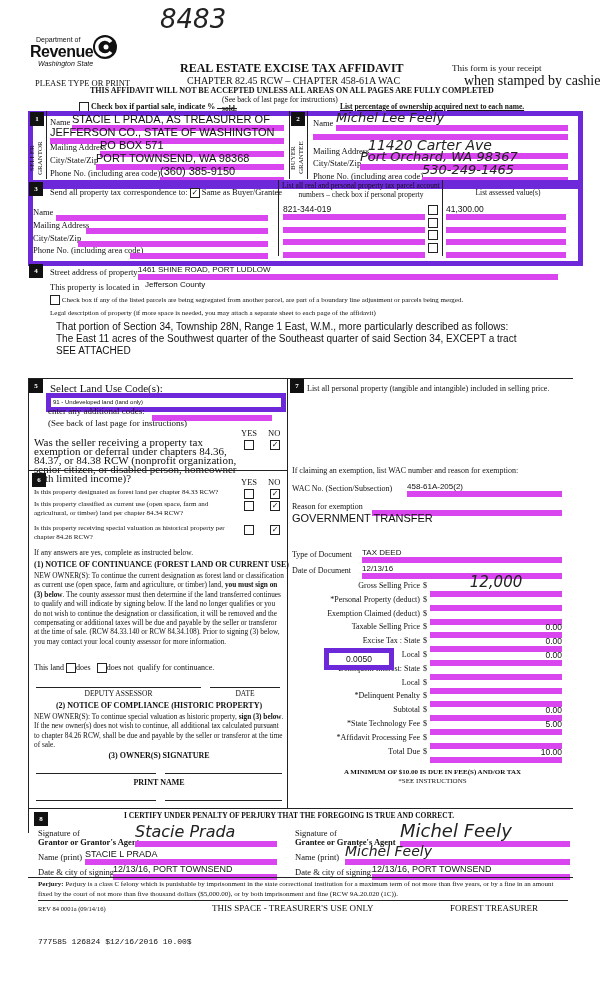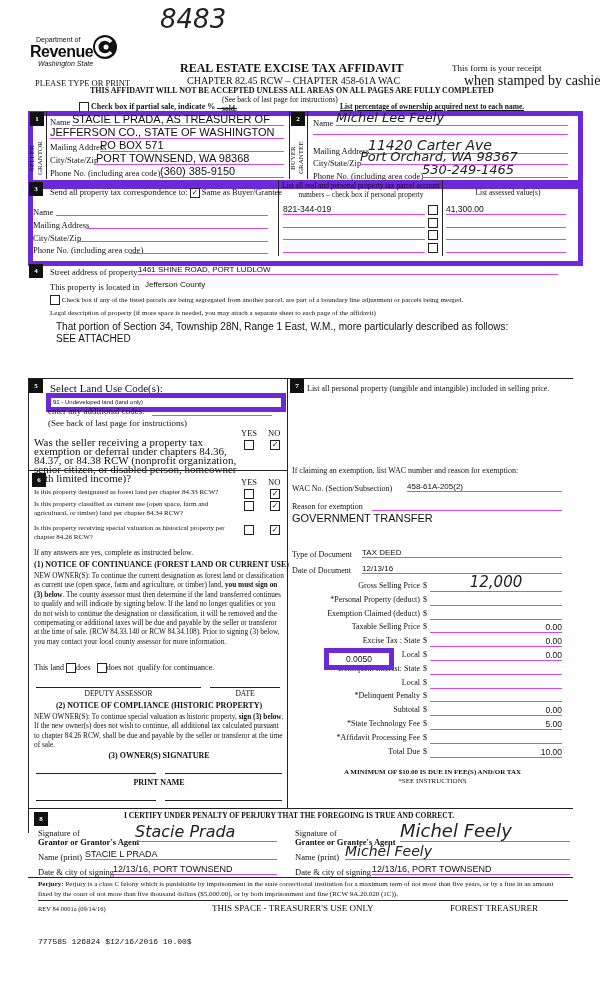--- a/index.html
+++ b/index.html
@@ -4,21 +4,21 @@
 <style>
   html, body { margin:0; padding:0; background:#fff; }
   body { width:600px; height:984px; position:relative; overflow:hidden; font-family:"Liberation Serif", serif; color:#111; }
   .abs { position:absolute; }
   .serif { font-family:"Liberation Serif", serif; }
   .sans { font-family:"Liberation Sans", sans-serif; }
   .mono { font-family:"Liberation Mono", monospace; }
   .hand { font-family:"DejaVu Sans", sans-serif; font-style:italic; font-weight:300; color:#222; }
   .lbl { font-size:8.5px; white-space:nowrap; }
   .val { font-family:"Liberation Sans", sans-serif; font-size:11px; white-space:nowrap; }
-  .uline { border-bottom:1px solid #d946ef; }
+  .uline { border-bottom:6px solid #d946ef; }
   .box { border:5px solid #6d28d9; }
   .num { background:#111; color:#fff; font-size:7px; text-align:center; font-weight:bold; width:14px; height:14px; line-height:14px; }
   .cb { width:8px; height:8px; border:1px solid #222; background:#fff; display:inline-block; vertical-align:middle; font-size:8px; line-height:8px; text-align:center; }
   .hr { height:1px; background:#222; }
   .vr { width:1px; background:#222; }
   .center { text-align:center; }
   .right { text-align:right; }
 </style>
 </head>
 <body>
@@ -129,20 +129,21 @@
 <div class="abs sans uline" style="left:138px;top:265px;width:420px;font-size:8px;">1461 SHINE ROAD, PORT LUDLOW</div>
 <div class="abs lbl" style="left:50px;top:282px;">This property is located in</div>
 <div class="abs sans" style="left:145px;top:280px;font-size:8px;">Jefferson County</div>
 <div class="abs lbl" style="left:50px;top:295px;font-size:7px;">
   <span class="cb"></span>
   <span>Check box if any of the listed parcels are being segregated from another parcel, are part of a boundary line adjustment or parcels being merged.</span>
 </div>
 <div class="abs lbl" style="left:50px;top:309px;font-size:7px;">Legal description of property (if more space is needed, you may attach a separate sheet to each page of the affidavit)</div>
 <div id="legal-lines" class="abs sans" style="left:56px;top:321px;font-size:10px;line-height:12px;">
     <div>That portion of Section 34, Township 28N, Range 1 East, W.M., more particularly described as follows:</div>
+    <div>The East 11 acres of the Southwest quarter of the Southeast quarter of said Section 34, EXCEPT a tract</div>
     <div>SEE ATTACHED</div>
   </div>
 
 <div class="abs hr" style="left:28px;top:378px;width:545px;"></div>
 <div class="abs vr" style="left:287px;top:378px;height:430px;"></div>
 <div class="abs vr" style="left:28px;top:378px;height:455px;"></div>
 
 <div class="abs num" style="left:29px;top:379px;">5</div>
 <div class="abs serif" style="left:50px;top:382px;font-size:11px;">Select Land Use Code(s):</div>
 <div class="abs sans box" style="left:46px;top:393px;width:228px;height:9px;font-size:6px;line-height:9px;padding-left:2px;">91 - Undeveloped land (land only)</div>

